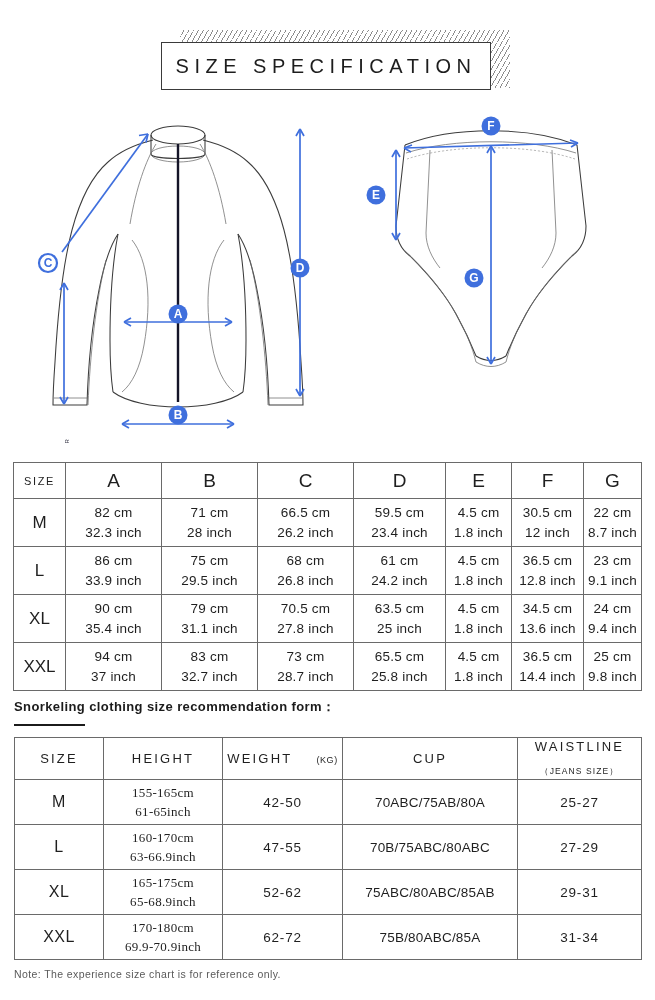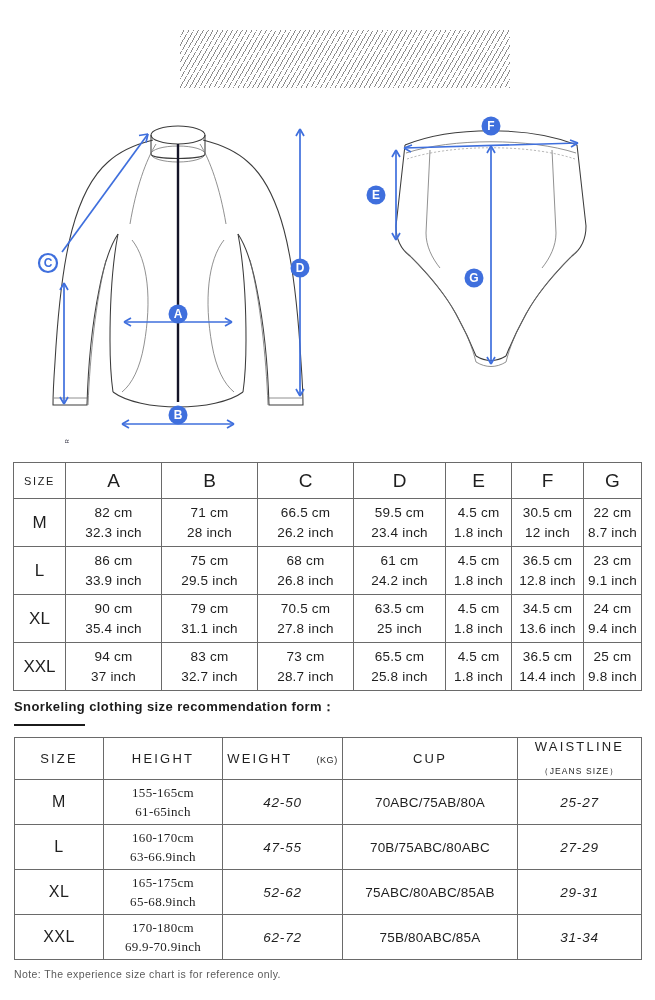--- a/index.html
+++ b/index.html
@@ -155,39 +155,42 @@
   }
   .b-head-inline-sub { font-size: 9px; letter-spacing: 0.6px; margin-left: 24px; }
   .b-size { font-size: 16px; letter-spacing: 0.5px; }
   .b-height {
     font-size: 13px;
     line-height: 1.5;
     letter-spacing: 0.3px;
     font-family: Liberation Serif, serif;
   }
   .b-height span { display: block; white-space: nowrap; }
-  .b-plain { font-size: 13.5px; letter-spacing: 0.8px; white-space: nowrap; font-style: italic; }
+  .b-plain { font-size: 13.5px; letter-spacing: 0.8px; white-space: nowrap; }
   .b-cup { font-size: 13.5px; letter-spacing: 0.2px; white-space: nowrap; }
 
   
   .note {
     position: absolute;
     left: 14px; top: 968px;
     font-size: 10.5px;
     letter-spacing: 0.4px;
     color: #5a5a5a;
     white-space: nowrap;
     text-align: center;
   }
 </style>
 </head>
 <body>
 
 <div class="title-wrap">
   <div class="title-shadow"></div>
+  <div class="title-box">
+    <div class="title-text">SIZE SPECIFICATION</div>
+  </div>
 </div>
 
 <div class="illustration">
   <svg width="655" height="345" viewBox="0 0 655 345" xmlns="http://www.w3.org/2000/svg">
 
     <g>
 
       <ellipse class="garment-line" cx="178" cy="35" rx="27" ry="9"></ellipse>
       <path class="garment-line" d="M151 35 L151 54 C151 60 205 60 205 54 L205 35"></path>
       <ellipse class="garment-thin" cx="178" cy="54" rx="27" ry="8"></ellipse>

